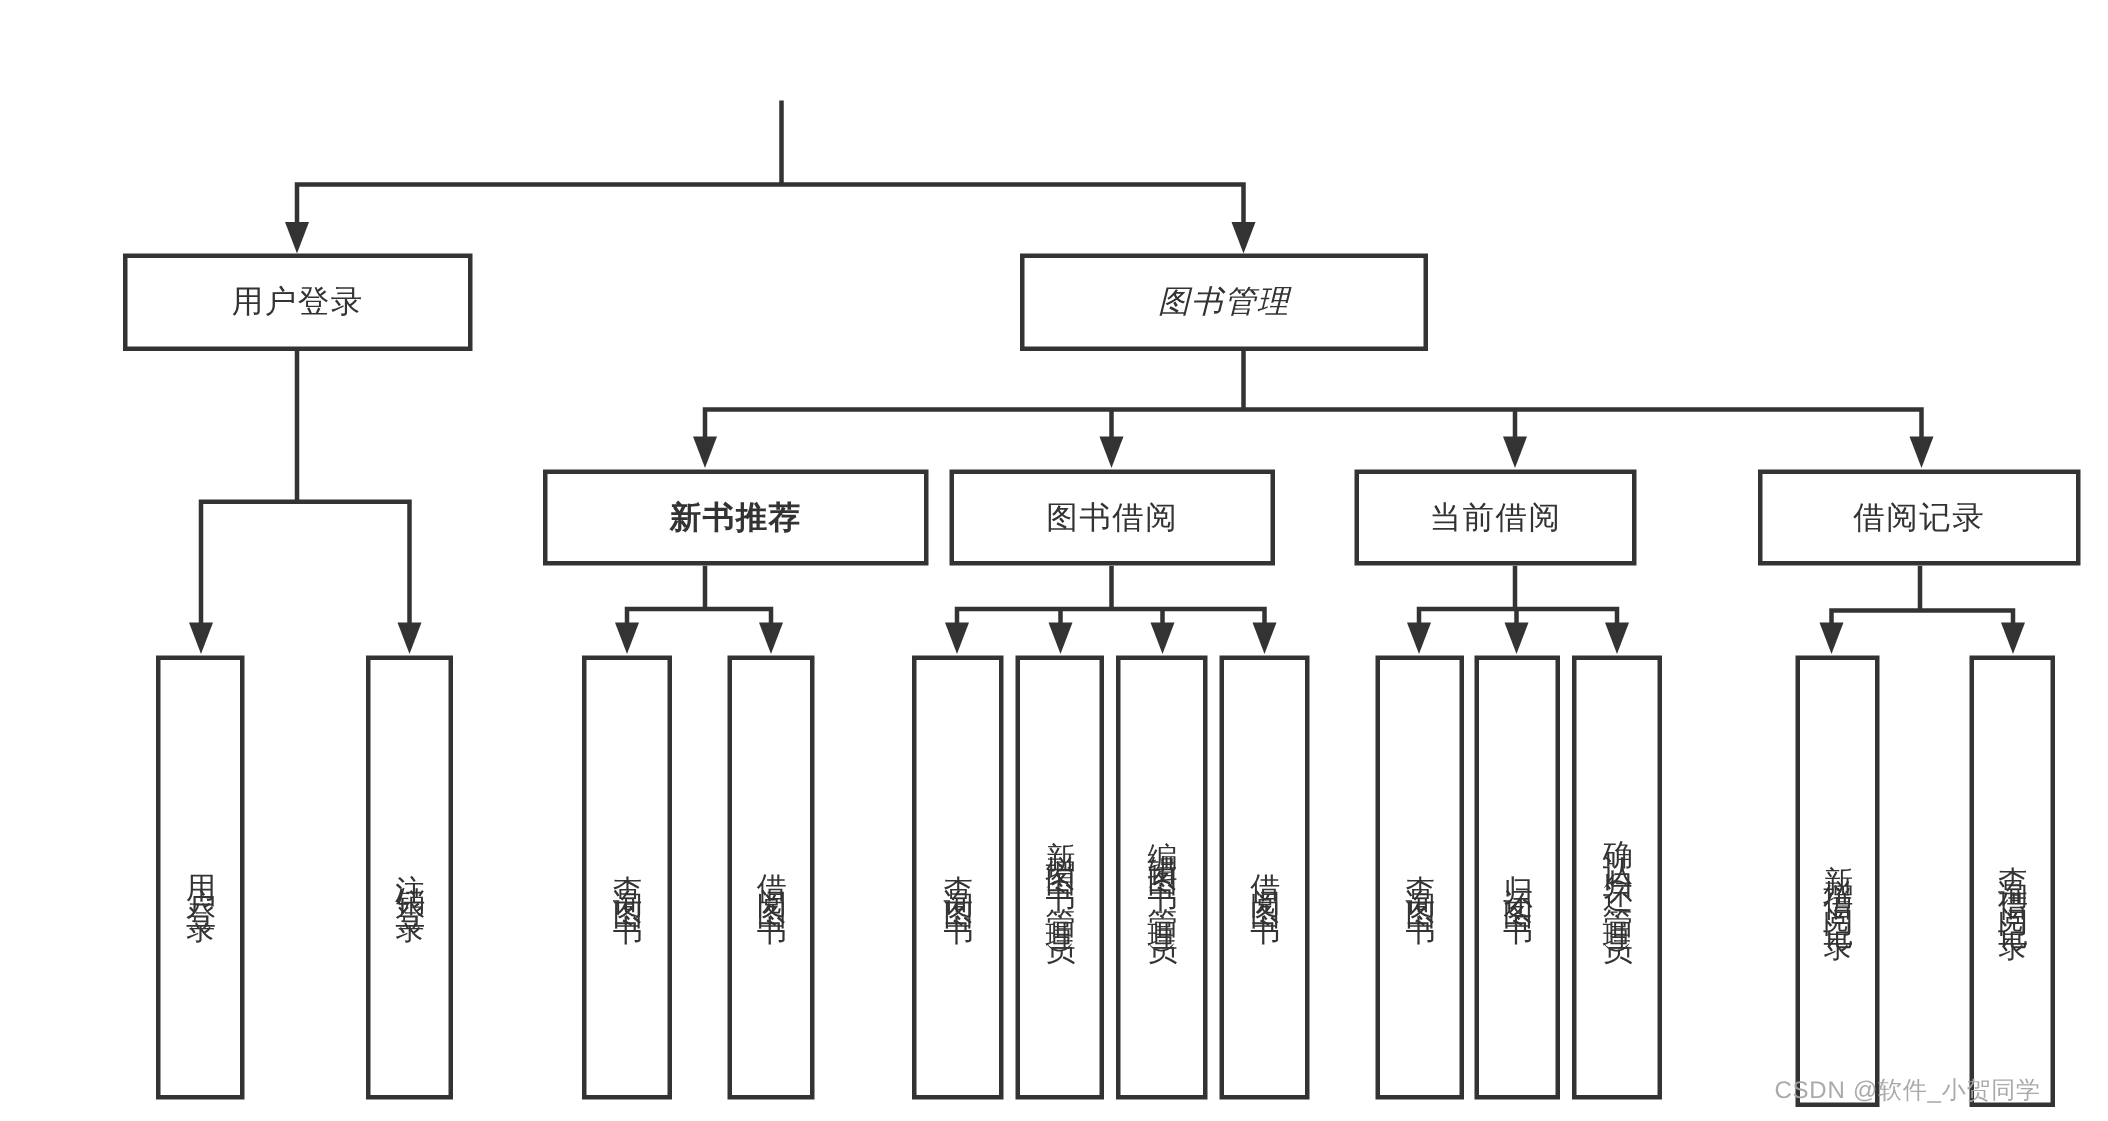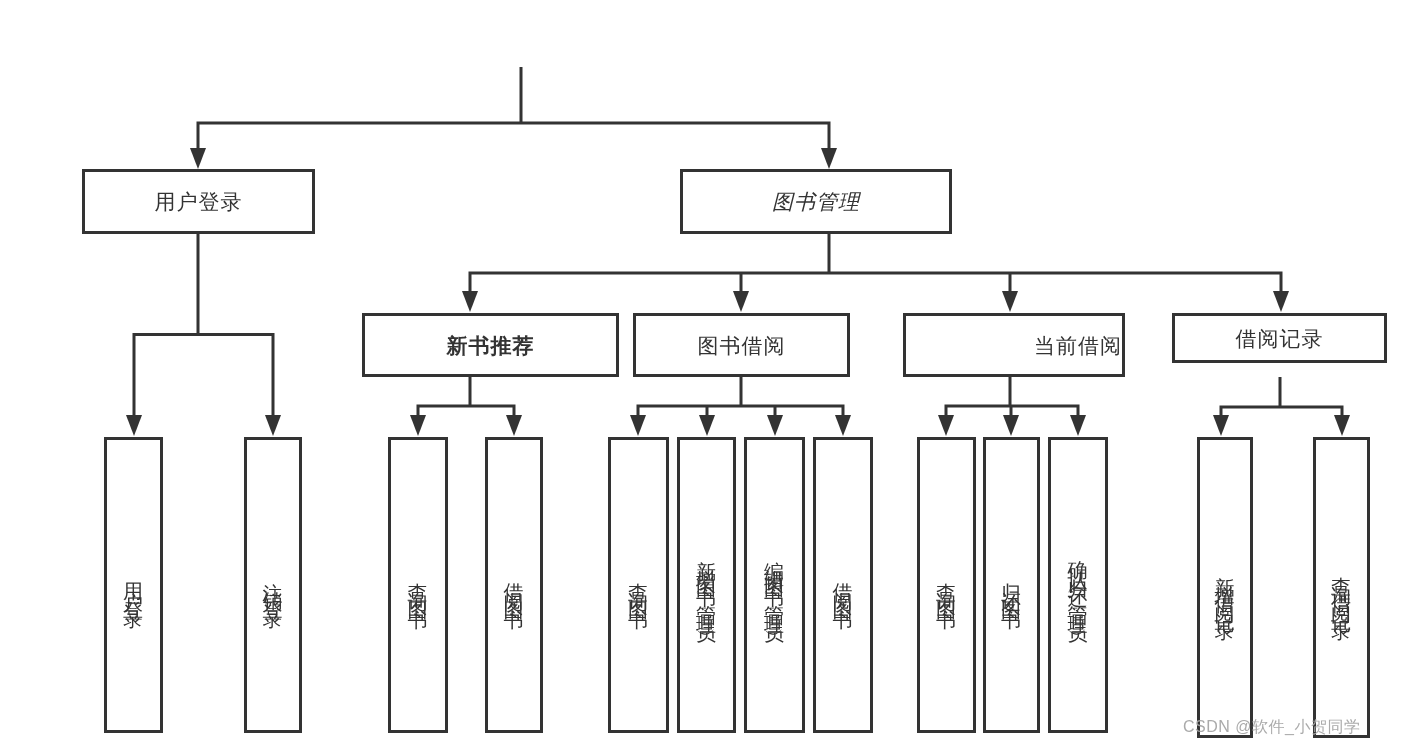--- a/index.html
+++ b/index.html
@@ -109,24 +109,24 @@
   <div class="node" style="left:680px; top:169px; width:272px; height:65px;font-style:italic;">
     <span class="hlabel">图书管理</span>
   </div>
 
   <div class="node" style="left:362px; top:313px; width:257px; height:64px;font-weight:bold;">
     <span class="hlabel">新书推荐</span>
   </div>
   <div class="node" style="left:633px; top:313px; width:217px; height:64px;">
     <span class="hlabel">图书借阅</span>
   </div>
-  <div class="node" style="left:903px; top:313px; width:222px; height:64px;justify-content:flex-end;">
+  <div class="node" style="left:903px; top:313px; width:188px; height:64px;">
     <span class="hlabel">当前借阅</span>
   </div>
-  <div class="node" style="left:1172px; top:313px; width:215px; height:50px;">
+  <div class="node" style="left:1172px; top:313px; width:215px; height:64px;">
     <span class="hlabel">借阅记录</span>
   </div>
 
   <div class="node" style="left:104px; top:437px; width:59px; height:296px;">
     <span class="vlabel">用户登录</span>
   </div>
   <div class="node" style="left:244px; top:437px; width:58px; height:296px;">
     <span class="vlabel">注销登录</span>
   </div>
 

